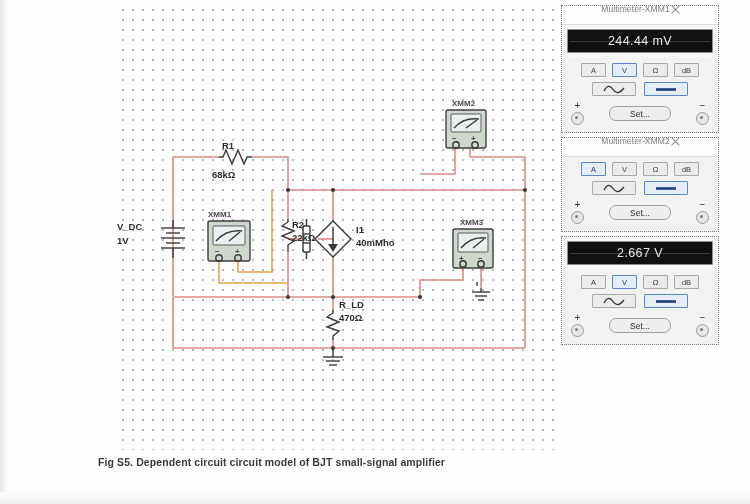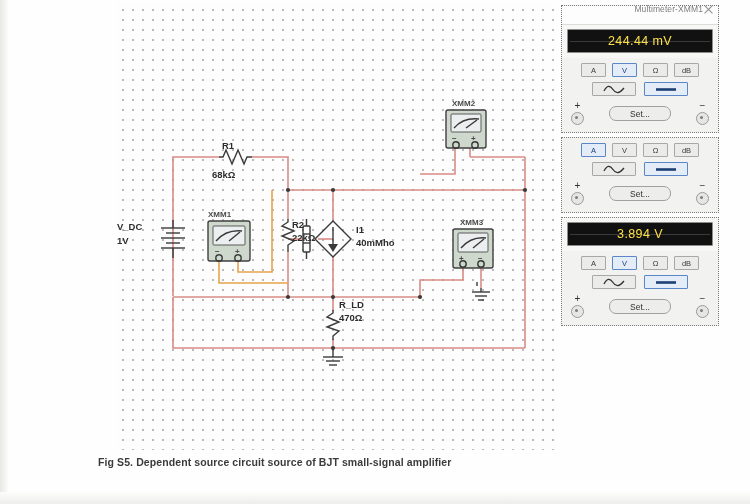--- a/index.html
+++ b/index.html
@@ -73,21 +73,21 @@
     background: #f3f3f1;
     margin-bottom: 4px;
     box-sizing: border-box;
   }
   .panel-titlebar {
     height: 19px;
     background: #fdfdfd;
     border-bottom: 1px solid #dcdcda;
     display: flex;
     align-items: center;
-    justify-content: flex-end;
+    justify-content: center;
     padding: 0 4px 12px 6px;
     box-sizing: border-box;
   }
   .panel-title {
     font-size: 8.5px;
     color: #7d7d7d;
     letter-spacing: 0.1px;
     white-space: nowrap;
   }
   .close-icon {
@@ -124,21 +124,21 @@
   .display::after {
     content: "";
     position: absolute;
     left: 2px; right: 2px;
     top: 50%;
     height: 1px;
     background: rgba(255,255,255,0.18);
   }
   .display-value {
     font-size: 12.5px;
-    color: #fde047;
+    color: #e5e5e5;
     letter-spacing: 0.4px;
     position: relative;
     z-index: 2;
   }
 
   .panel-body {
     padding: 5px 6px 7px 6px;
     background: #f2f2f0;
   }
   .mode-row {
@@ -457,20 +457,24 @@
           <div class="set-btn">Set...</div>
           <div class="term">
             <div class="term-sign">−</div>
             <div class="term-jack"></div>
           </div>
         </div>
       </div>
     </div>
 
     <div class="panel">
+      <div class="panel-titlebar">
+        <span class="panel-title">Multimeter-XMM2</span>
+        <span class="close-icon"></span>
+      </div>
       <div class="panel-body">
         <div class="mode-row">
           <div class="mode-btn selected">A</div>
           <div class="mode-btn">V</div>
           <div class="mode-btn">Ω</div>
           <div class="mode-btn">dB</div>
         </div>
         <div class="wave-row">
           <div class="wave-btn">
             <svg width="24" height="9" viewBox="0 0 24 9">
@@ -493,21 +497,21 @@
             <div class="term-sign">−</div>
             <div class="term-jack"></div>
           </div>
         </div>
       </div>
     </div>
 
     <div class="panel">
       <div class="display-wrap">
         <div class="display">
-          <span class="display-value">3.894 V</span>
+          <span class="display-value">2.667 V</span>
         </div>
       </div>
       <div class="panel-body">
         <div class="mode-row">
           <div class="mode-btn">A</div>
           <div class="mode-btn selected">V</div>
           <div class="mode-btn">Ω</div>
           <div class="mode-btn">dB</div>
         </div>
         <div class="wave-row">
@@ -531,15 +535,15 @@
           <div class="term">
             <div class="term-sign">−</div>
             <div class="term-jack"></div>
           </div>
         </div>
       </div>
     </div>
 
   </div>
 
-  <div class="caption">Fig S5. Dependent source circuit source of BJT small-signal amplifier</div>
+  <div class="caption">Fig S5. Dependent circuit circuit model of BJT small-signal amplifier</div>
 
 </div>
 
 </body></html>

